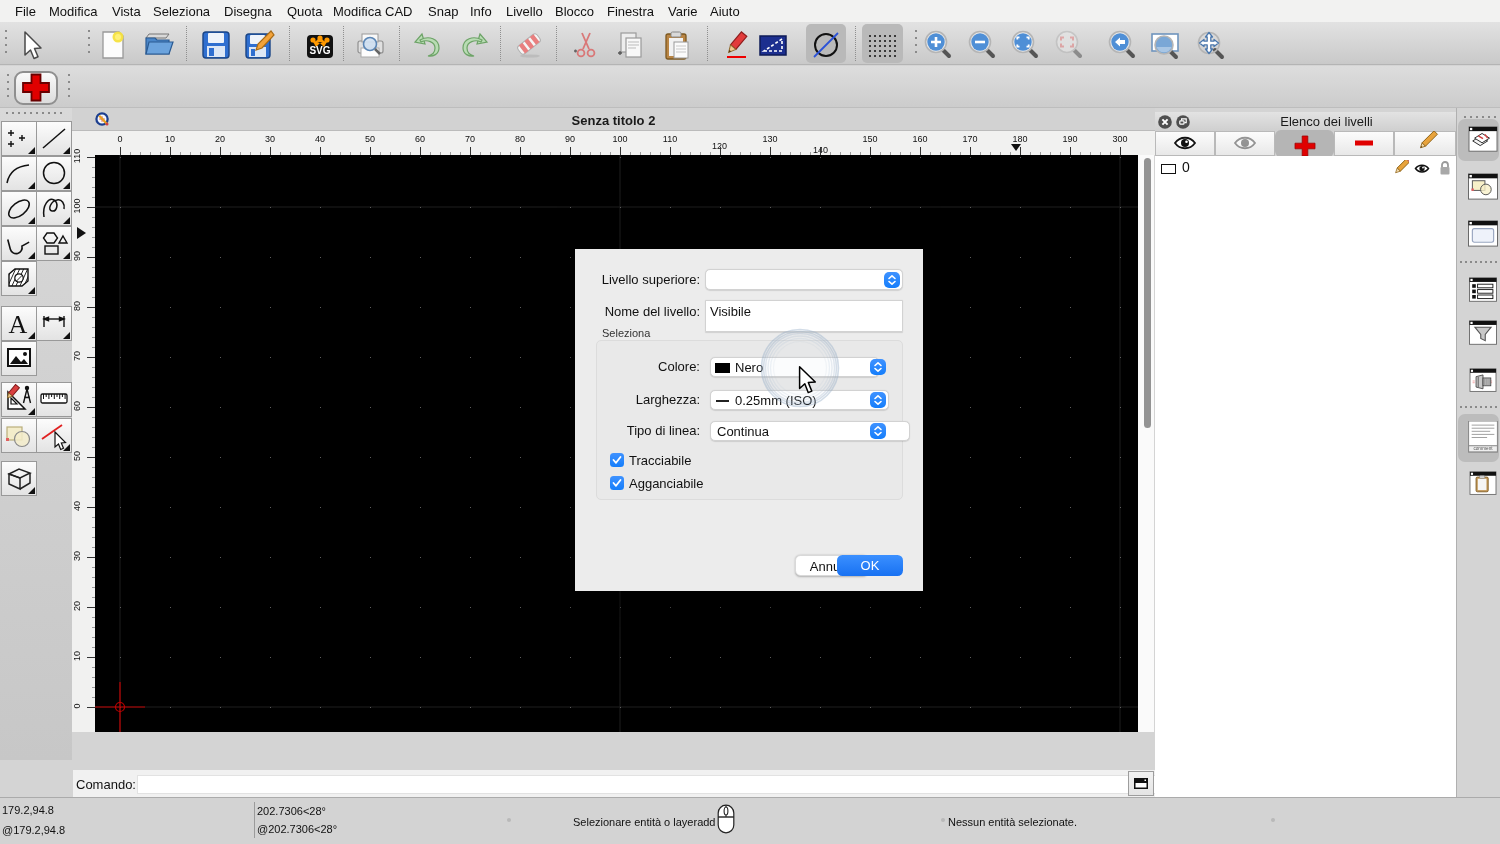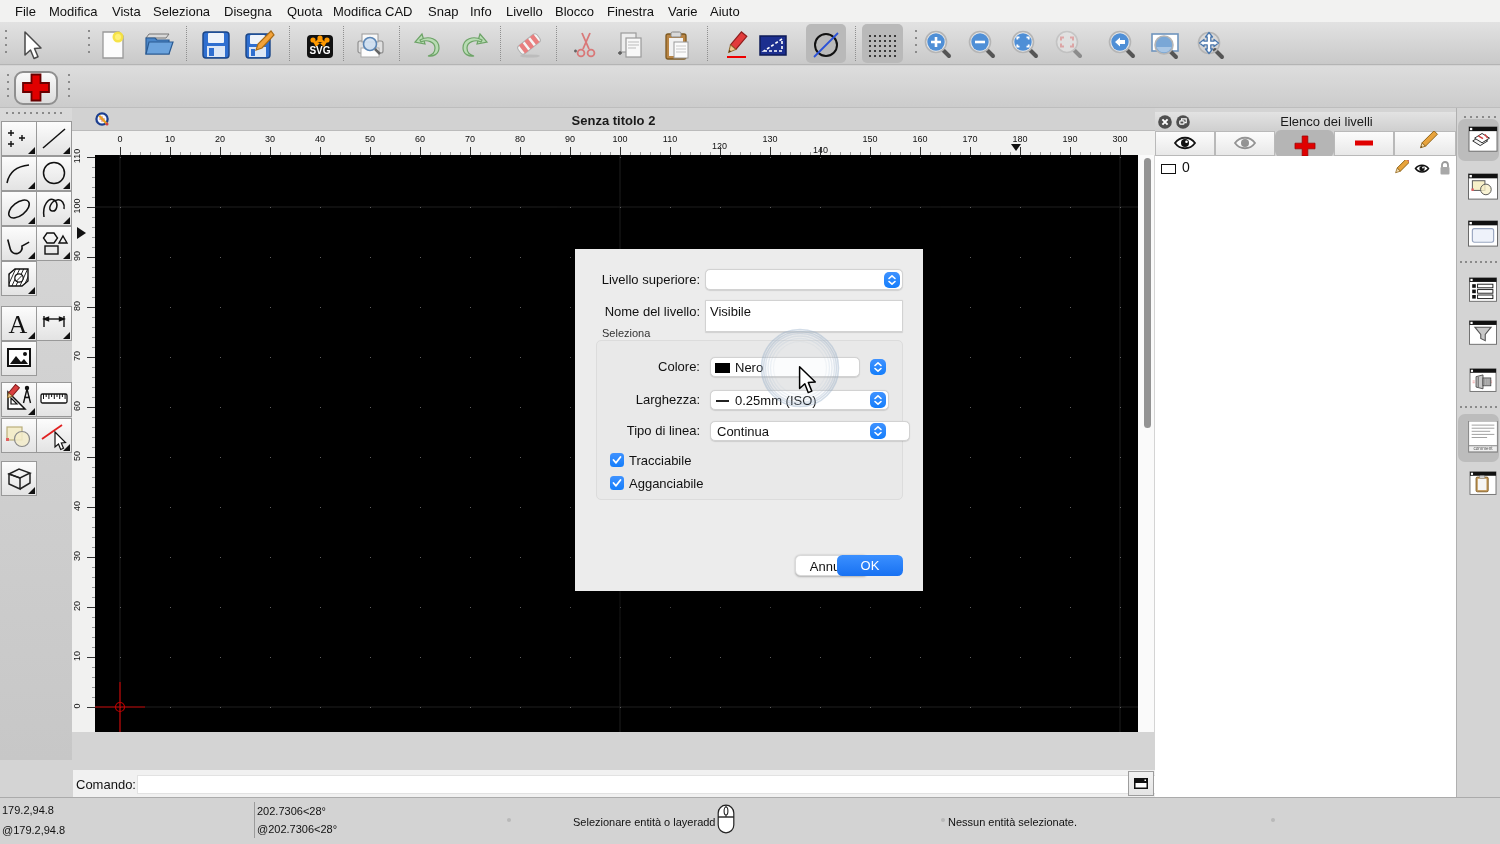--- a/index.html
+++ b/index.html
@@ -1197,21 +1197,21 @@
 
   <div class="dlabel" style="left:0px;top:55px;width:125px">Nome del livello:</div>
   <div class="combo" style="left:130px;top:51px;width:198px;height:32px;border-radius:1px">
     <span style="position:absolute;left:4px;top:3px">Visibile</span>
   </div>
 
   <div style="position:absolute;left:27px;top:78px;font-size:11px;color:#333">Seleziona</div>
   <div id="groupbox"></div>
 
   <div class="dlabel" style="left:0px;top:110px;width:125px">Colore:</div>
-  <div class="combo" style="left:135px;top:108px;width:150px;height:20px">
+  <div class="combo" style="left:135px;top:108px;width:169px;height:20px">
     <div style="position:absolute;left:4px;top:4.5px;width:15px;height:10px;background:#000"></div>
     <span style="position:absolute;left:24px;top:2px">Nero</span>
   </div>
   <div class="stepper" style="left:295px;top:110px">
         <svg width="12" height="12" viewBox="0 0 12 12">
           <path d="M3 4.5 L6 1.8 L9 4.5 M3 7.5 L6 10.2 L9 7.5" fill="none" stroke="#fff" stroke-width="1.6" stroke-linecap="round" stroke-linejoin="round"></path>
         </svg>
       </div>
 
   <div class="dlabel" style="left:0px;top:143px;width:125px">Larghezza:</div>

